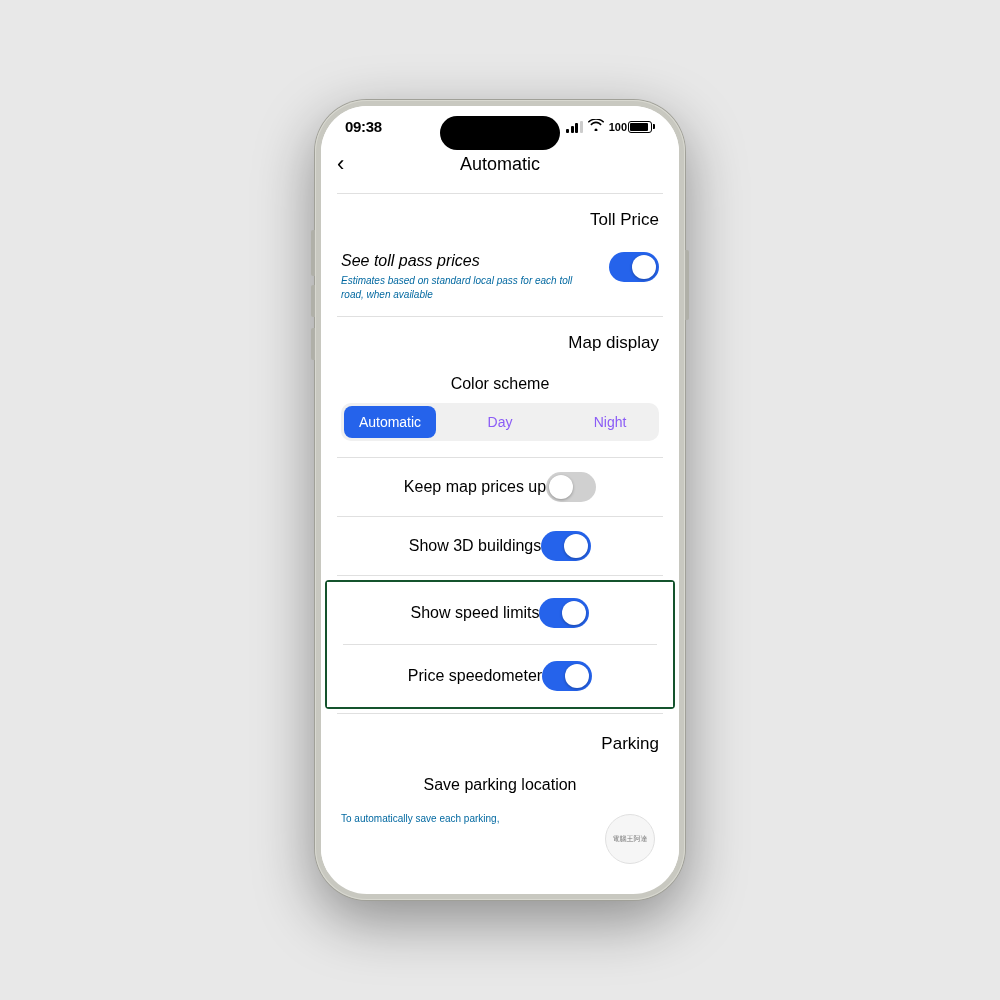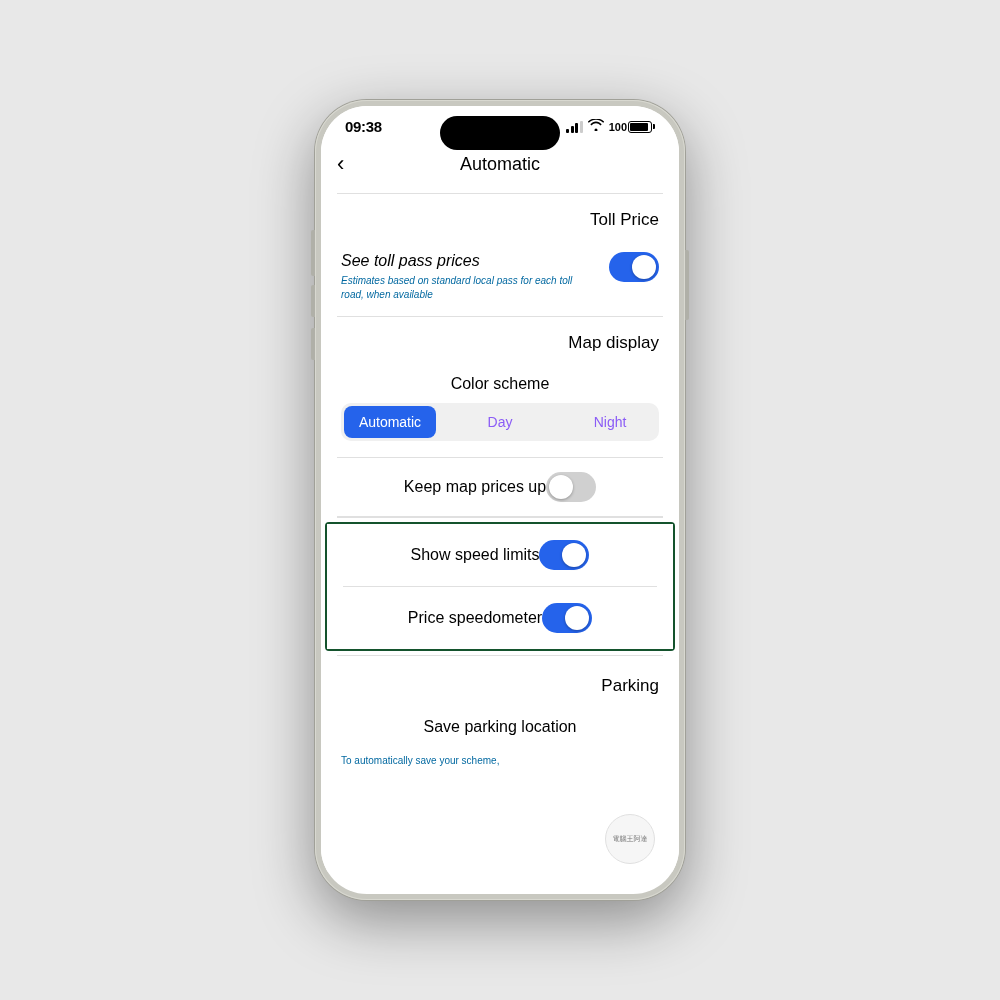--- a/index.html
+++ b/index.html
@@ -453,20 +453,26 @@
 
         <div class="setting-row">
           <span class="setting-label">Keep map prices up</span>
           <div class="toggle off">
             <div class="toggle-knob"></div>
           </div>
         </div>
 
         <div class="divider"></div>
 
+        <div class="setting-row">
+          <span class="setting-label">Show 3D buildings</span>
+          <div class="toggle on">
+            <div class="toggle-knob"></div>
+          </div>
+        </div>
       </div>
 
       <div class="divider"></div>
 
       <div class="highlighted-section">
         <div class="setting-row">
           <span class="setting-label">Show speed limits</span>
           <div class="toggle on">
             <div class="toggle-knob"></div>
           </div>
@@ -481,21 +487,21 @@
       </div>
 
       <div class="divider"></div>
 
       <div class="parking-section">
         <div class="section-title">Parking</div>
         <div class="setting-row">
           <span class="setting-label">Save parking location</span>
         </div>
         <div style="padding: 0 20px 12px 20px;">
-          <span class="setting-sublabel">To automatically save your scheme,</span>
+          <span class="setting-sublabel">To automatically save each parking,</span>
         </div>
       </div>
 
     </div>
 
     <div class="watermark">
       <div class="watermark-circle">
         電腦王阿達
       </div>
     </div>

